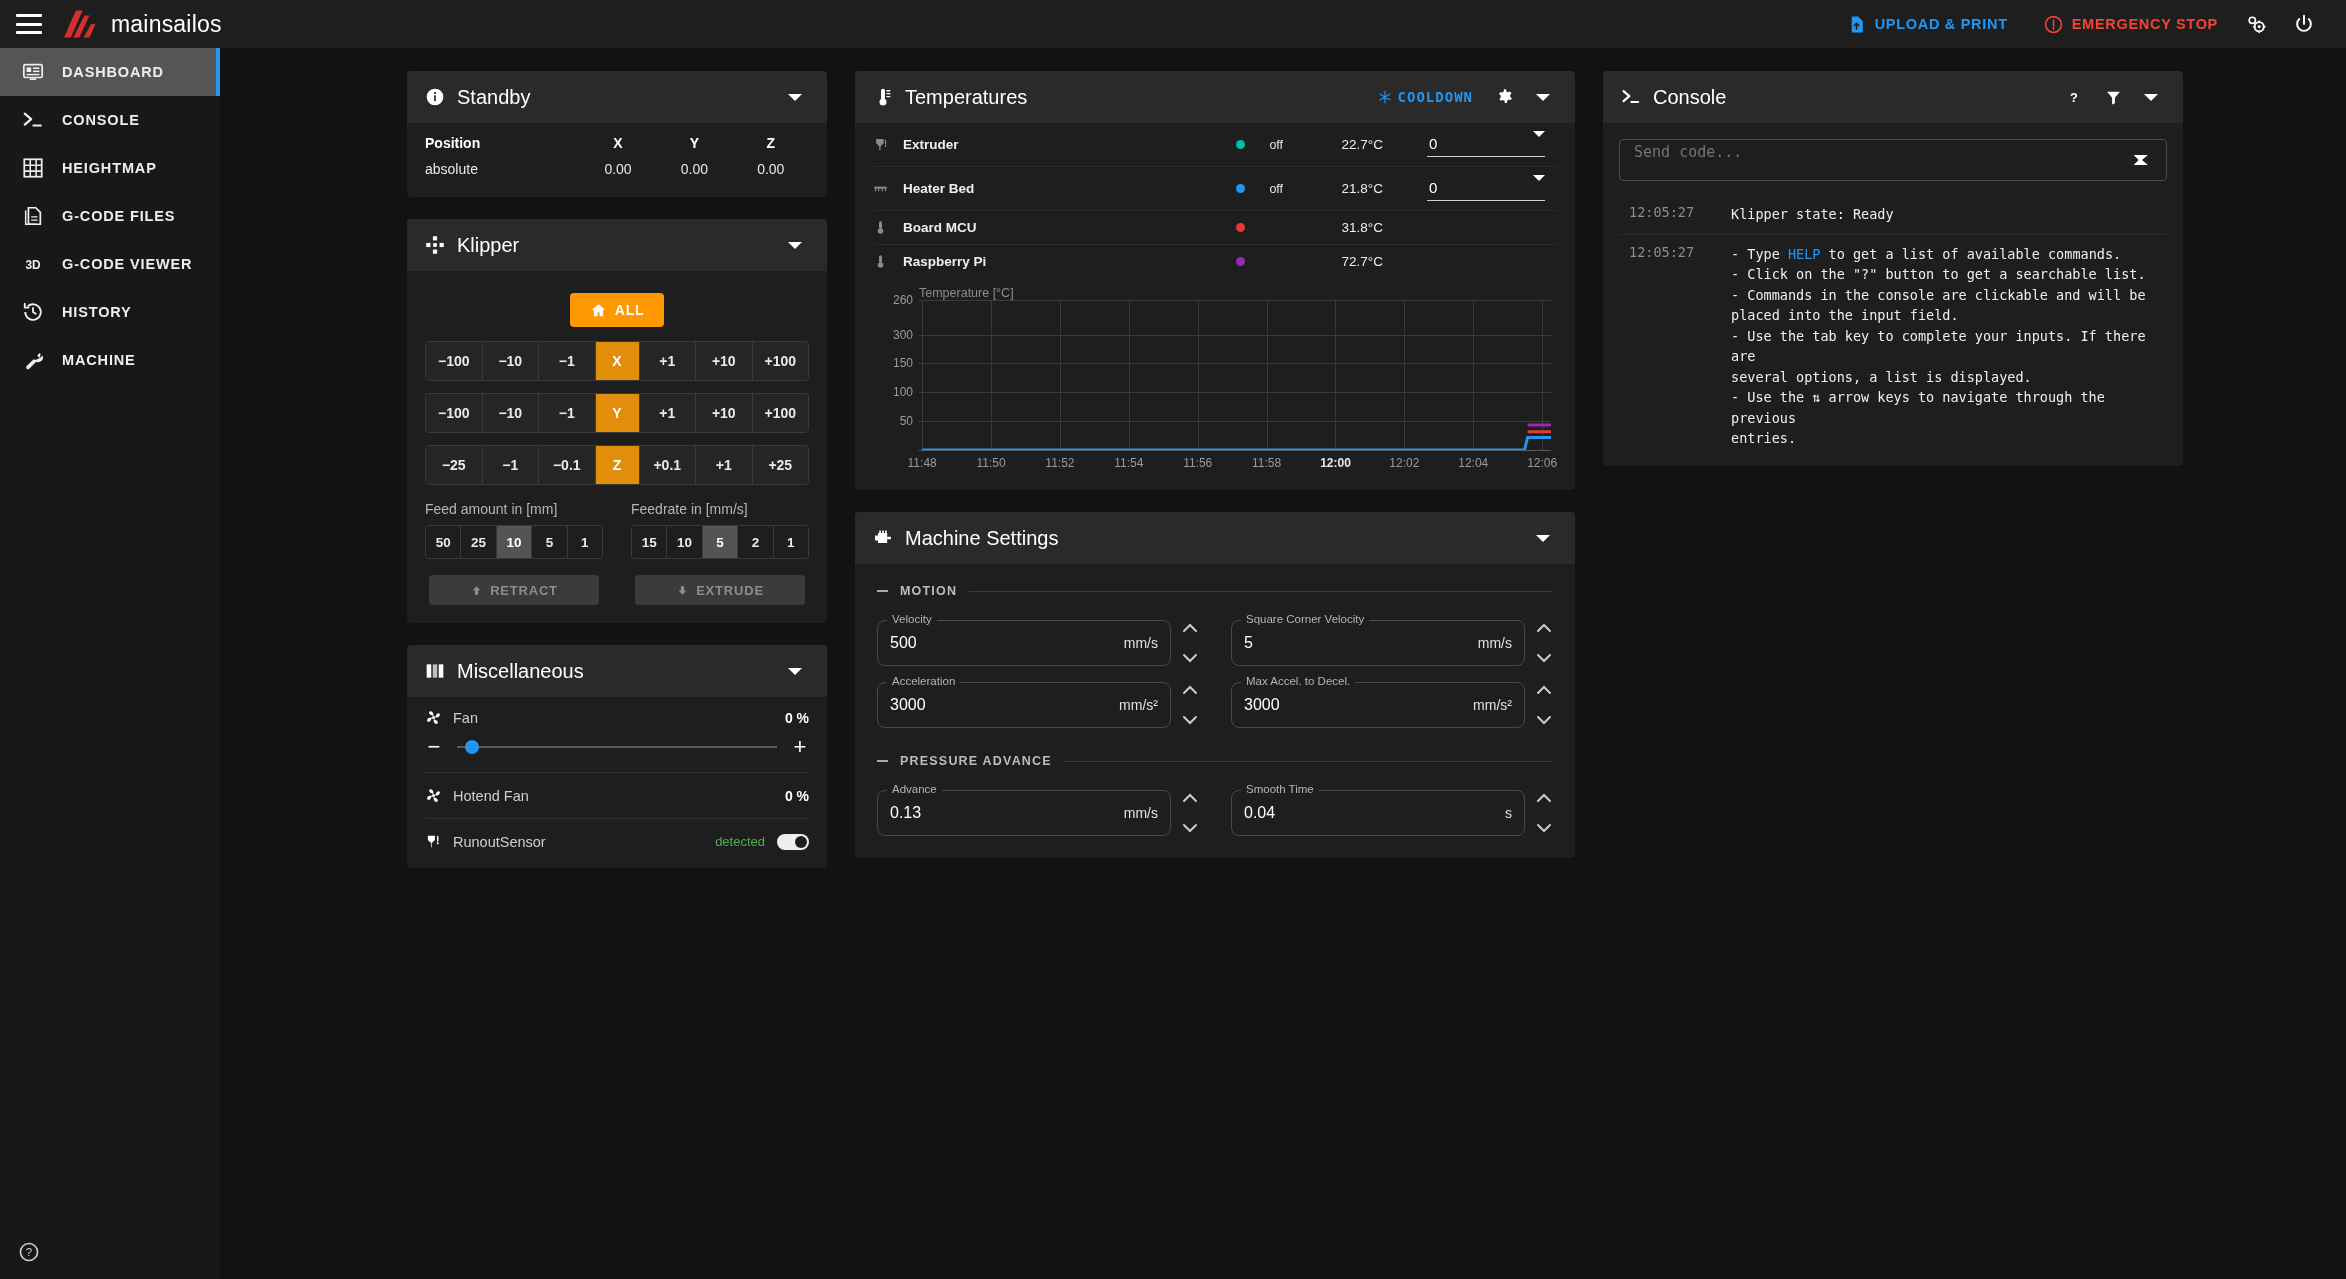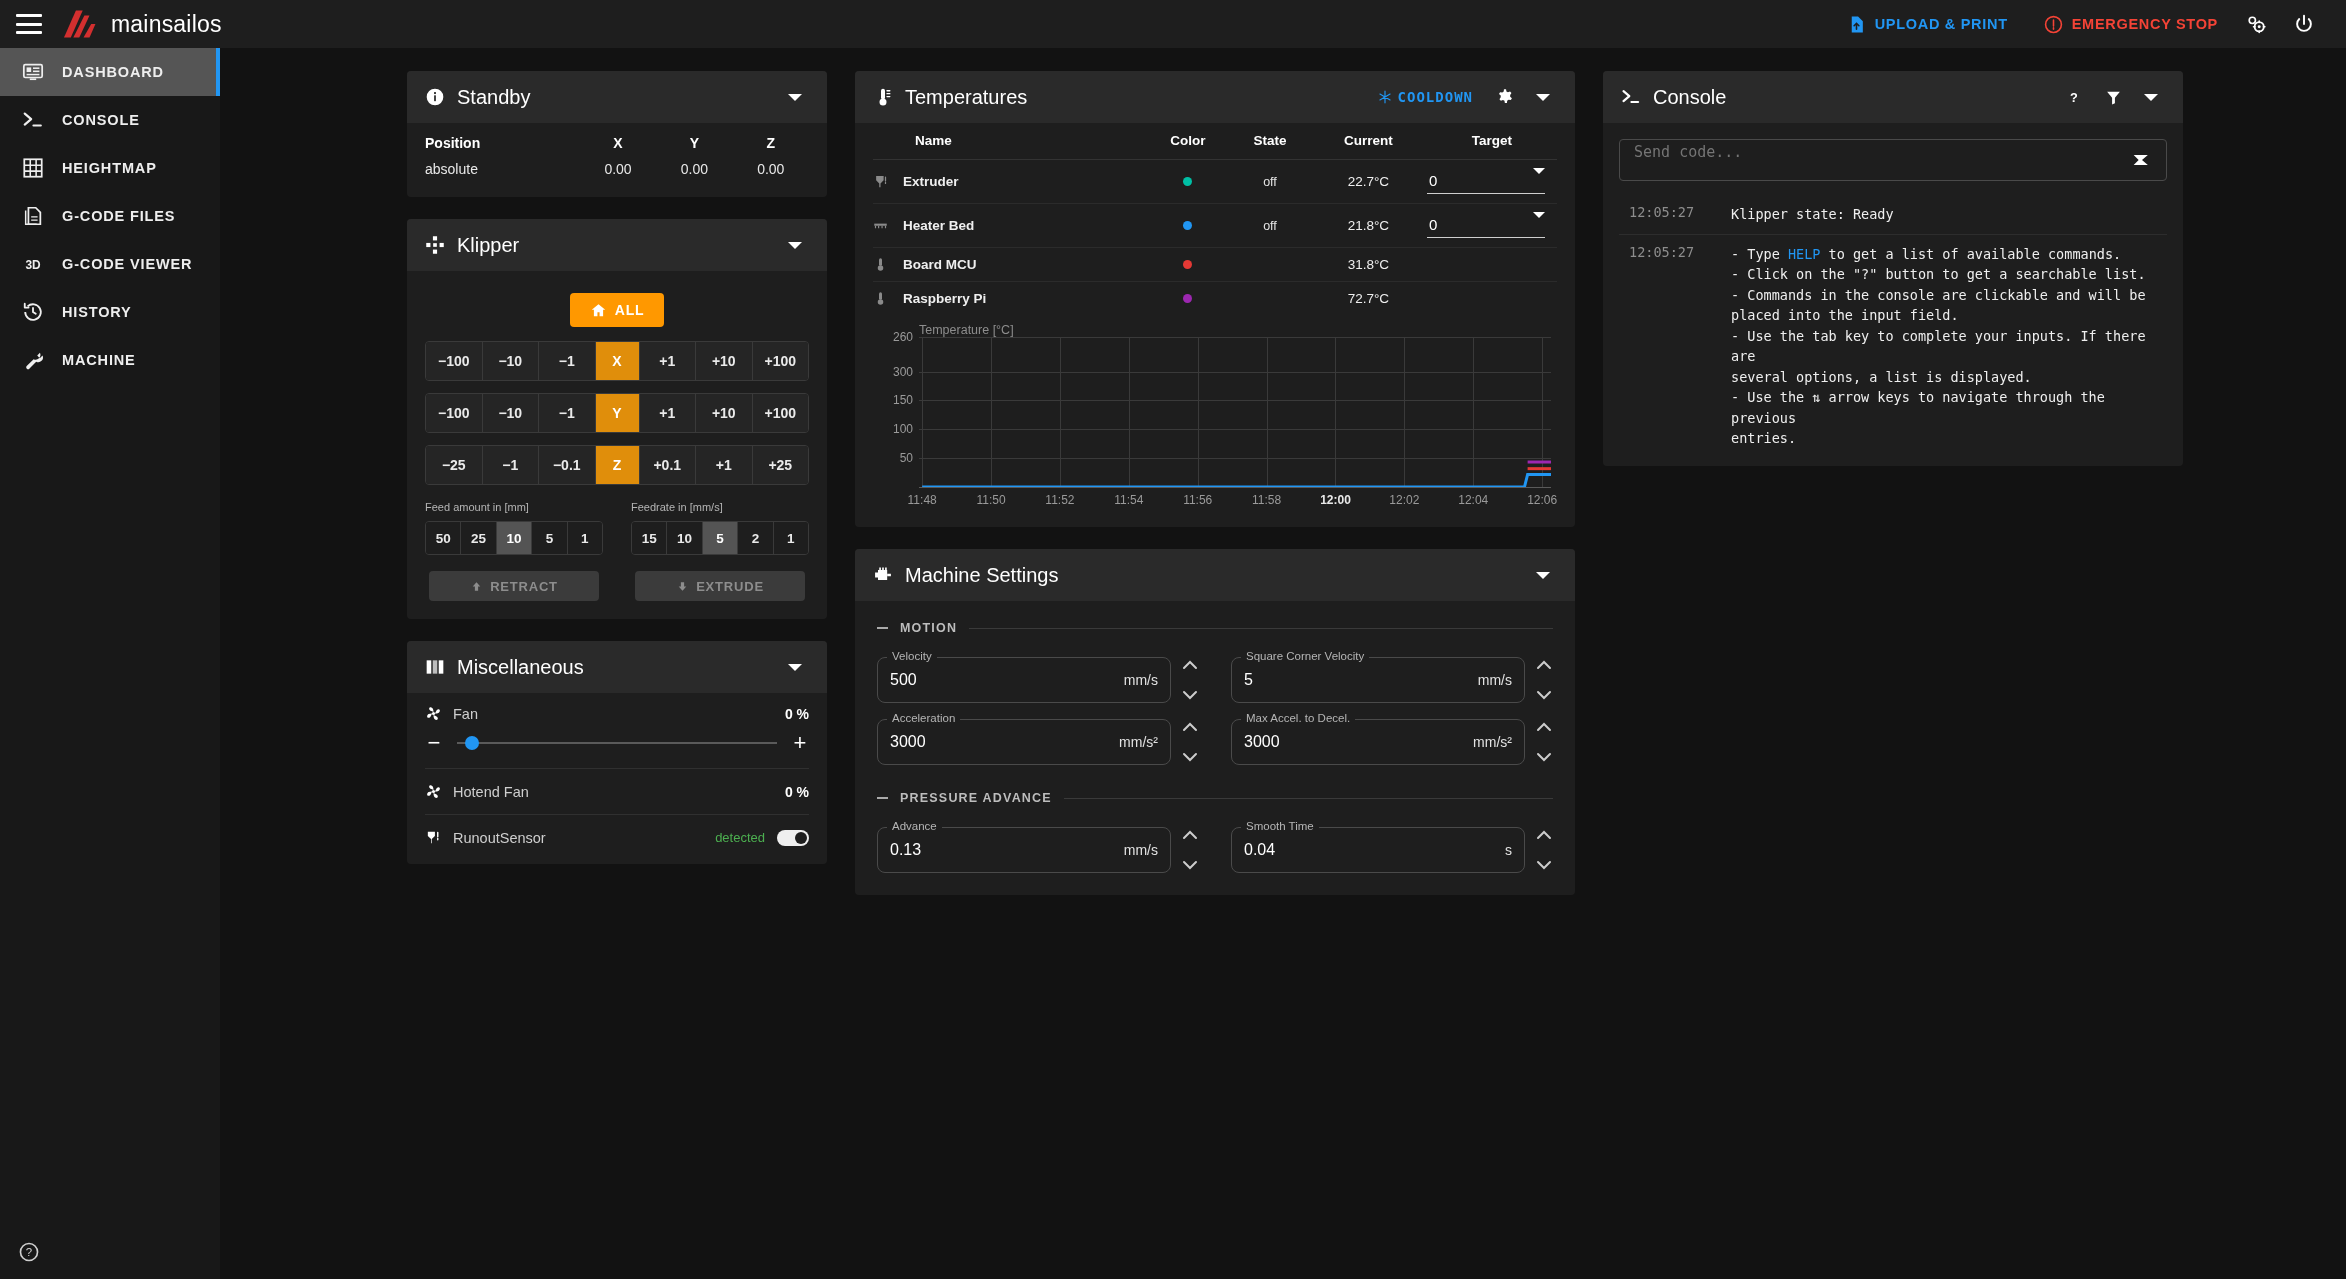--- a/index.html
+++ b/index.html
@@ -85,21 +85,21 @@
      display:flex; align-items:center; gap:8px; font-size:14px; font-weight:700; letter-spacing:.7px;
      cursor:pointer; border:none; }
   .axis-row { display:flex; margin-bottom: 12px; border:1px solid #3a3a3a; border-radius:4px; overflow:hidden;}
   .axis-btn { flex:1; height:38px; display:flex; align-items:center; justify-content:center;
      font-size:14px; font-weight:700; color:#eaeaea; cursor:pointer; border-right:1px solid #3a3a3a;
      background:#252525; }
   .axis-btn:last-child{ border-right:none; }
   .axis-btn.axis-label { background:#e08e0b; color:#fff; flex: 0 0 44px; }
   .subcols { display:flex; gap: 28px; margin-top: 16px; }
   .subcol { flex:1; }
-  .sub-label { font-size:11px; color:#b5b5b5; margin-bottom:8px; }
+  .sub-label { font-size:14px; color:#b5b5b5; margin-bottom:8px; }
   .mini-row { display:flex; border:1px solid #3a3a3a; border-radius:4px; overflow:hidden; }
   .mini-btn { flex:1; height:32px; display:flex; align-items:center; justify-content:center;
      font-size:13.5px; font-weight:700; color:#eaeaea; cursor:pointer; border-right:1px solid #3a3a3a;
      background:#1e1e1e; }
   .mini-btn:last-child { border-right:none; }
   .mini-btn.sel { background:#545454; color:#fff; }
   .ext-row { display:flex; gap:28px; margin-top:16px; }
   .ext-btn { flex:1; height:30px; background:#3b3b3b; border-radius:4px; display:flex;
      align-items:center; justify-content:center; gap:7px; color:#8d8d8d; font-size:13px;
      font-weight:700; letter-spacing:.8px; cursor:pointer; }
@@ -552,27 +552,20 @@
           </span>
           <span class="ph-action">
             <span class="chev"></span>
           </span>
         </span>
       </div>
 
       <div class="panel-body" style="padding: 0 18px 14px 18px;">
         <table class="temp-table">
           <tbody>
-              <tr>
-            <th class="th-name">Name</th>
-            <th>Color</th>
-            <th>State</th>
-            <th>Current</th>
-            <th>Target</th>
-          </tr>
 
           <tr>
             <td class="td-name">
               <span class="name-cell">
                 <span class="tico">
                   <svg width="15" height="15" viewBox="0 0 24 24">
                     <path d="M5 3h12v7l-5 5v6h-2v-6L5 10z" fill="#8a8a8a"></path>
                     <path d="M20 5v6M20 13.5v1.6" stroke="#8a8a8a" stroke-width="2" stroke-linecap="round"></path>
                   </svg>
                 </span>

